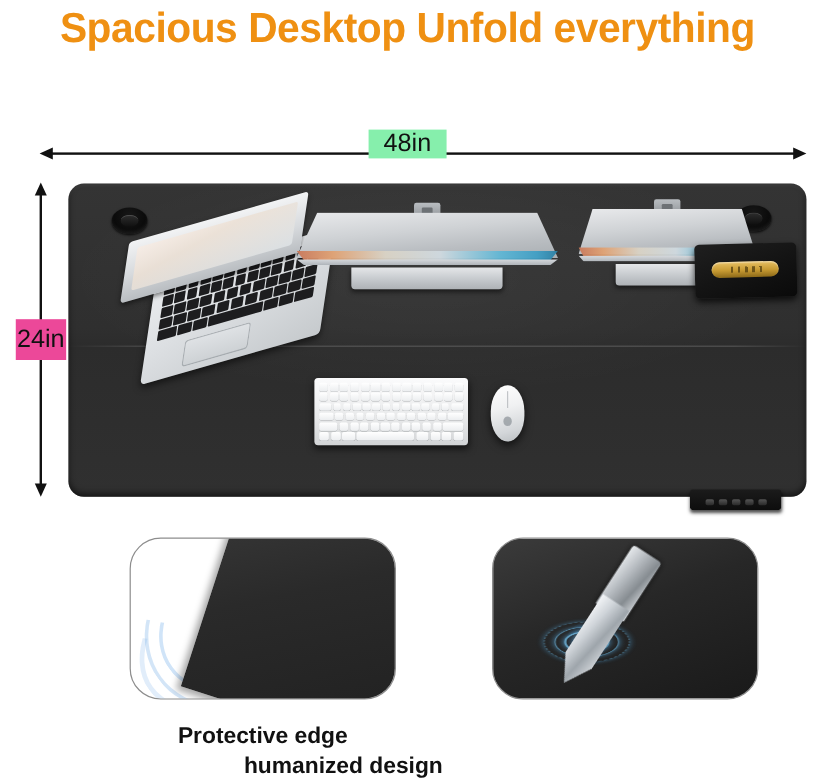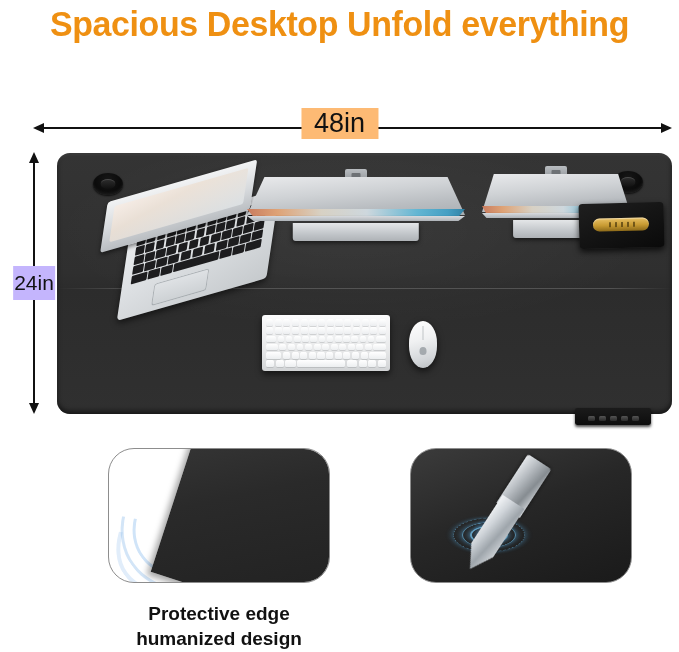--- a/index.html
+++ b/index.html
@@ -17,32 +17,32 @@
 
   
   .dim-h{position:absolute;left:33px;top:127px;width:639px;height:2px;}
   .dim-h .line{position:absolute;left:9px;top:0;width:621px;height:1.6px;background:#111;}
   .dim-h .ah-l{position:absolute;left:0;top:-4.5px;width:0;height:0;
     border-top:5px solid transparent;border-bottom:5px solid transparent;border-right:11px solid #111;}
   .dim-h .ah-r{position:absolute;right:0;top:-4.5px;width:0;height:0;
     border-top:5px solid transparent;border-bottom:5px solid transparent;border-left:11px solid #111;}
   .dim-h-label{
     position:absolute;left:50%;top:108px;transform:translateX(-50%);
-    background:#fdba74;padding:0 13px;font-size:27px;color:#111;
+    background:#86efac;padding:0 13px;font-size:21px;color:#111;
   }
 
   .dim-v{position:absolute;left:33px;top:152px;width:2px;height:262px;}
   .dim-v .line{position:absolute;left:0;top:9px;width:1.6px;height:244px;background:#111;}
   .dim-v .ah-t{position:absolute;left:-4.5px;top:0;width:0;height:0;
     border-left:5px solid transparent;border-right:5px solid transparent;border-bottom:11px solid #111;}
   .dim-v .ah-b{position:absolute;left:-4.5px;bottom:0;width:0;height:0;
     border-left:5px solid transparent;border-right:5px solid transparent;border-top:11px solid #111;}
   .dim-v-label{
     position:absolute;left:34px;top:283px;transform:translate(-50%,-50%);
-    background:#c4b5fd;padding:5px 1px;font-size:21px;color:#111;
+    background:#ec4899;padding:5px 1px;font-size:21px;color:#111;
   }
 
   
   .desk{
     position:absolute;left:57px;top:153px;width:615px;height:261px;
     border-radius:13px;
     background:
       linear-gradient(180deg,#343434 0%,#2f2f2f 46%,#2c2c2c 52%,#303030 100%);
     box-shadow:inset 0 -3px 5px rgba(0,0,0,.55), inset 0 2px 3px rgba(255,255,255,.05);
   }
@@ -195,21 +195,21 @@
     background:linear-gradient(100deg,#e6e9ec 0%,#b7bcc1 35%,#868c91 70%,#cfd3d7 100%);
     border-radius:3px 3px 0 0;box-shadow:0 0 5px rgba(0,0,0,.5);}
   .knife .notch{position:absolute;left:2px;bottom:66px;width:22px;height:10px;
     background:linear-gradient(100deg,#9da3a9,#6f7479);clip-path:polygon(0% 100%,100% 0%,100% 100%);}
 
   
   .caption{position:absolute;width:300px;text-align:center;
     font-size:19px;font-weight:bold;color:#111;line-height:1.32;}
   .cap-left{left:69px;top:601px;}
   .cap-right{left:371px;top:601px;}
-  .caption .l2{display:block;}
+  .caption .l2{display:block;text-align:right;}
 </style>
 </head>
 <body>
 
 <div class="title">Spacious Desktop Unfold everything</div>
 
 <div class="dim-h">
   <div class="ah-l"></div>
   <div class="line"></div>
   <div class="ah-r"></div>

